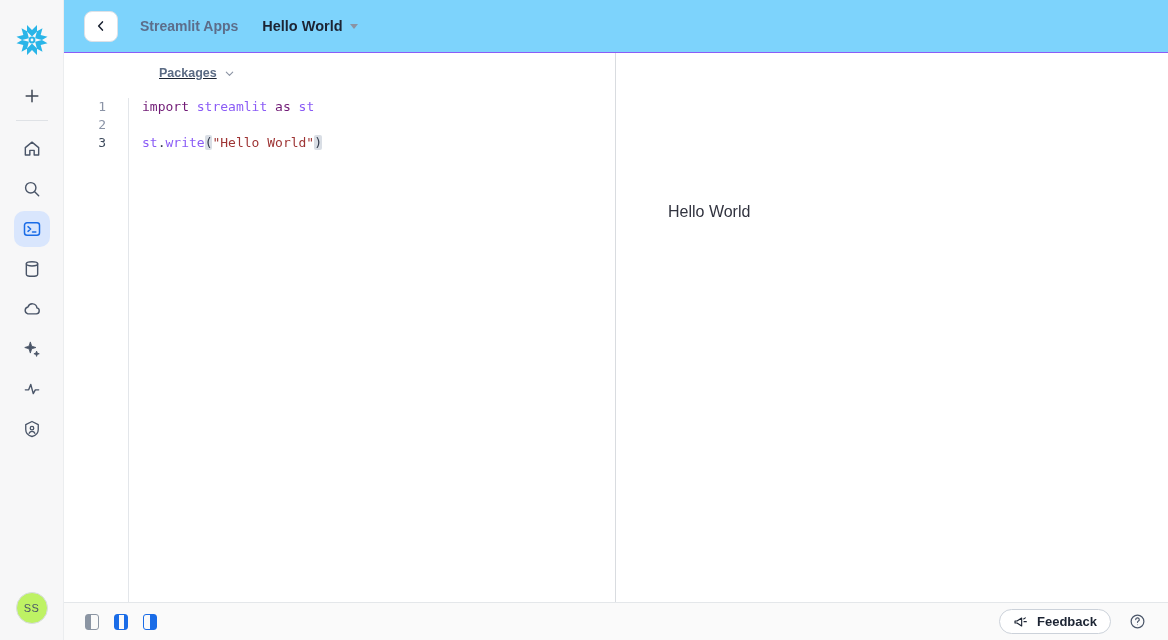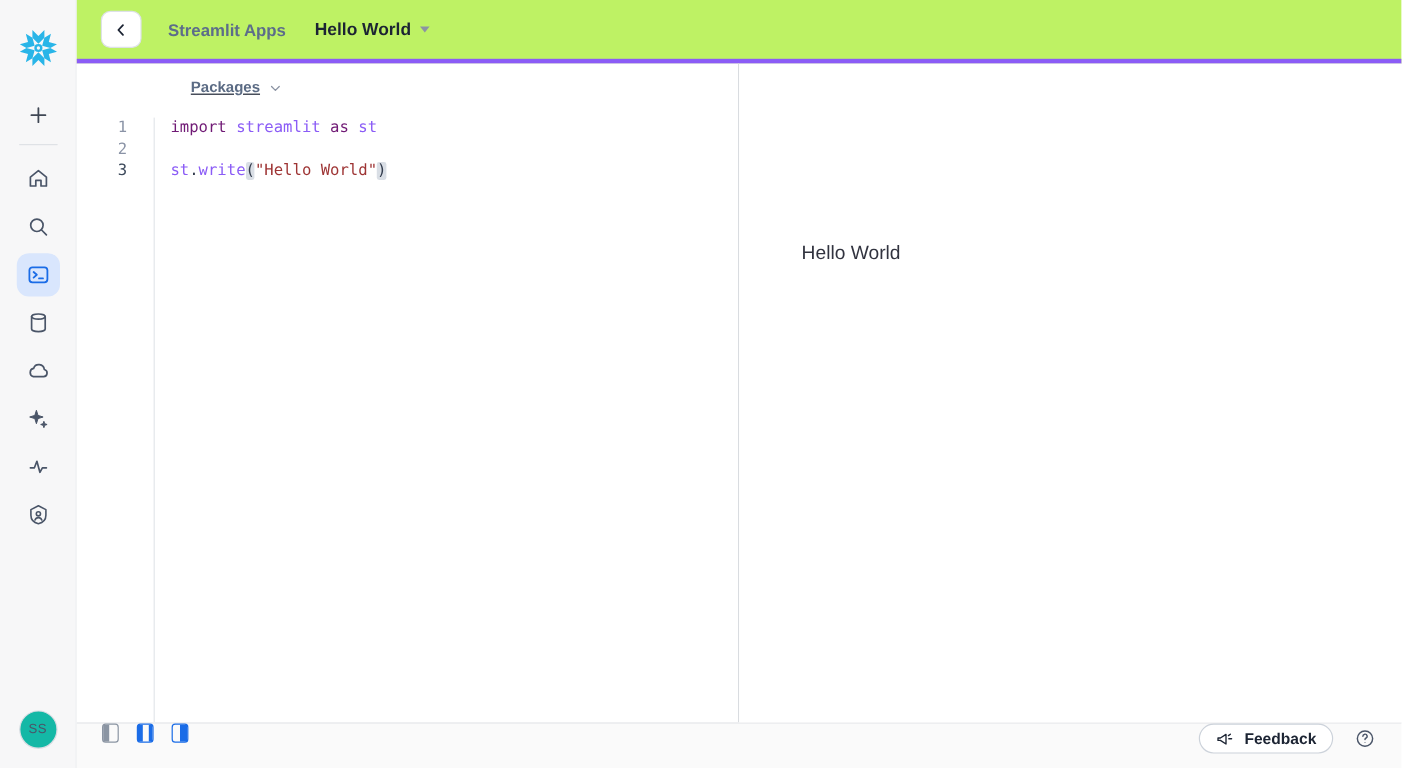--- a/index.html
+++ b/index.html
@@ -11,29 +11,29 @@
   .rail { width:64px; height:640px; background:#f7f7f8; border-right:1px solid #ebedef;
           display:flex; flex-direction:column; align-items:center; flex:0 0 64px; }
   .rail-logo { margin-top:20px; width:40px; height:40px; display:flex; align-items:center; justify-content:center; }
   .rail-plus { margin-top:18px; width:36px; height:36px; display:flex; align-items:center; justify-content:center; border-radius:8px; cursor:pointer; }
   .rail-divider { width:32px; height:1px; background:#dfe2e6; margin:6px 0 8px; }
   .rail-item { width:36px; height:36px; margin:2px 0; display:flex; align-items:center; justify-content:center; border-radius:10px; cursor:pointer; }
   .rail-item.selected { background:#d9e6fd; }
   .rail-item svg { stroke:#4a5568; }
   .rail-item.selected svg { stroke:#1a6ce7; }
   .rail-spacer { flex:1; }
-  .avatar { width:32px; height:32px; border-radius:50%; background:#14b8a6; border:1px solid #d8dce2;
+  .avatar { width:32px; height:32px; border-radius:50%; background:#bef264; border:1px solid #d8dce2;
             display:flex; align-items:center; justify-content:center; font-size:11px; letter-spacing:.5px;
             color:#4a5568; margin-bottom:16px; cursor:pointer; }
 
   
   .main { flex:1; display:flex; flex-direction:column; height:640px; background:#fff; }
 
   
-  .hdr { height:53px; flex:0 0 53px; display:flex; align-items:center; border-bottom:4px solid #8b5cf6; padding:0 20px; background:#bef264; }
+  .hdr { height:53px; flex:0 0 53px; display:flex; align-items:center; border-bottom:1px solid #8b5cf6; padding:0 20px; background:#7dd3fc; }
   .back-btn { width:34px; height:31px; border:1px solid #dde1e7; border-radius:8px; background:#fff;
               display:flex; align-items:center; justify-content:center; cursor:pointer; }
   .crumb { margin-left:22px; font-size:14px; font-weight:700; color:#5c6d8a; cursor:pointer; }
   .title-wrap { margin-left:24px; display:flex; align-items:center; gap:7px; cursor:pointer; }
   .title { font-size:14.5px; font-weight:700; color:#1c2433; }
   .caret-down { width:0; height:0; border-left:4.5px solid transparent; border-right:4.5px solid transparent; border-top:5px solid #8b93a3; }
   .hdr-right { margin-left:auto; display:flex; align-items:center; gap:13px; }
   .status-group { display:flex; align-items:stretch; height:31px; border:1px solid #d3d8df; border-radius:8px; background:#fff; overflow:hidden; }
   .status-main { display:flex; align-items:center; gap:9px; padding:0 15px 0 14px; cursor:pointer; }
   .status-dot { width:6px; height:6px; border-radius:50%; background:#13a270; }
@@ -61,21 +61,21 @@
   .tok-variable { color:#8b5cf6; }
   .tok-plain { color:#333c4d; }
   .tok-string { color:#9e3434; }
   .tok-bracket { color:#333c4d; background:#d9dee5; border-radius:2px; }
 
   .preview-pane { flex:1; background:#fff; position:relative; }
   .preview-out { position:absolute; left:52px; top:150px; font-size:16px; color:#31333f; }
 
   
   .bottombar { height:38px; flex:0 0 38px; background:#fafafa; border-top:1px solid #e4e7ea;
-               display:flex; align-items:flex-start; padding:0 22px 0 21px; }
+               display:flex; align-items:center; padding:0 22px 0 21px; }
   .layout-toggles { display:flex; align-items:center; gap:15px; }
   .lt { width:14px; height:16px; border-radius:3px; cursor:pointer; position:relative; }
   .lt-editor { border:1.8px solid #8b95a3; }
   .lt-editor .fill { position:absolute; left:0; top:0; bottom:0; width:5px; background:#8b95a3; }
   .lt-split { border:1.8px solid #1a6ce7; }
   .lt-split .fill-l { position:absolute; left:0; top:0; bottom:0; width:3.5px; background:#1a6ce7; }
   .lt-split .fill-r { position:absolute; right:0; top:0; bottom:0; width:3.5px; background:#1a6ce7; }
   .lt-preview { border:1.8px solid #1a6ce7; }
   .lt-preview .fill { position:absolute; right:0; top:0; bottom:0; width:6px; background:#1a6ce7; }
   .bottom-right { margin-left:auto; display:flex; align-items:center; gap:17px; }

